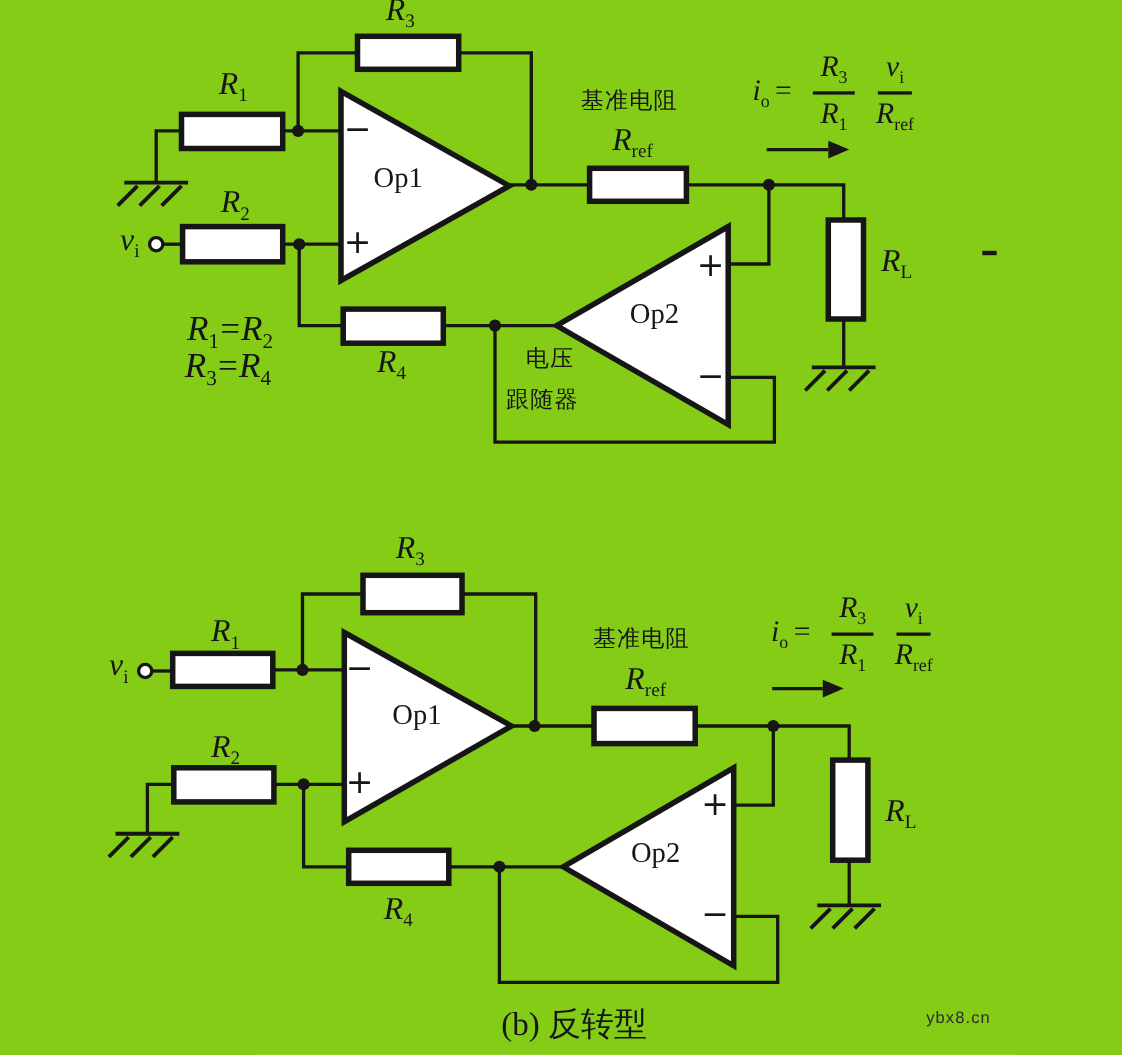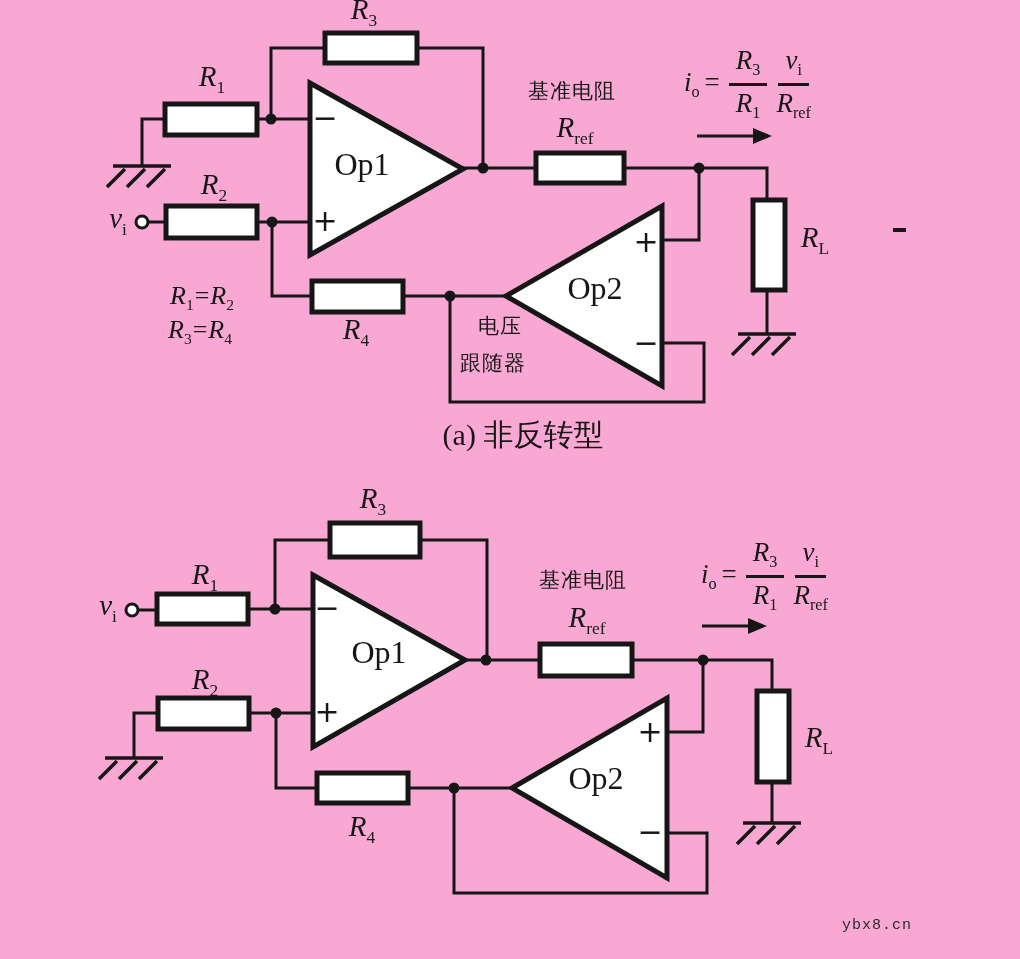--- a/index.html
+++ b/index.html
@@ -1,43 +1,43 @@
 <!DOCTYPE html>
 <html><head>
 <meta charset="utf-8">
 <style>
   body{margin:0;background:#fff}
-  #canvas{position:relative;width:1020px;height:959px;background:#f9a8d4;overflow:hidden;
+  #canvas{position:relative;width:1020px;height:959px;background:#84cc16;overflow:hidden;
           font-family:"Liberation Serif","DejaVu Serif",serif;color:#161616}
   #wires-svg{position:absolute;left:0;top:0}
   .w{stroke:#161616;stroke-width:3;fill:none}
   .comp{stroke:#161616;stroke-width:5;fill:#fff}
   .tri{stroke:#161616;stroke-width:5;fill:#fff;stroke-linejoin:miter}
   .dot{fill:#161616;stroke:none}
   .term{stroke:#161616;stroke-width:3;fill:#fff}
   .ah{fill:#161616;stroke:none}
   .lbl{position:absolute;line-height:1.05;font-style:italic;font-size:29px;white-space:nowrap}
   .ctr{transform:translateX(-50%)}
   .lbl sub{font-style:normal;font-size:0.6em;line-height:1}
   .cjk{font-style:normal;font-size:21px;letter-spacing:1px}
-  .op{font-style:normal;font-size:32px}
+  .op{font-style:normal;font-size:26px}
   .caption{font-style:normal;font-size:30px}
-  .eq{font-size:26px}
+  .eq{font-size:32px}
   .eq .eqs{font-style:normal;padding:0 1px}
   .sign{position:absolute;font-style:normal;font-size:30px;line-height:1;
         transform:translate(-50%,-50%);font-family:"DejaVu Sans",sans-serif}
-  .formula{position:absolute;display:flex;align-items:center;gap:9px;
+  .formula{position:absolute;display:flex;align-items:center;gap:19px;
            font-size:27px;font-style:italic;line-height:1.1}
   .formula .lhs{white-space:nowrap}
   .formula .eqs{margin-left:5px;font-style:normal}
   .formula sub{font-size:0.6em;font-style:normal}
   .frac{display:flex;flex-direction:column;align-items:center}
   .frac .num{padding:0 7px 3px;border-bottom:3px solid #161616}
   .frac .den{padding-top:3px}
-  .wm{position:absolute;font-family:Liberation Mono, monospace;
+  .wm{position:absolute;font-family:Liberation Sans, sans-serif;
       font-style:normal;font-size:15px;color:#2b2b2b;letter-spacing:1px}
 </style>
 </head>
 <body>
 
 <div id="canvas">
 
 <svg id="wires-svg" width="1020" height="959" viewBox="0 0 1020 959">
   <defs>
     <g id="gnd" stroke="#161616" stroke-width="3.5" fill="none">
@@ -138,21 +138,20 @@
 <div class="lbl op ctr" style="left:362px;top:148px">Op1</div>
 <div class="lbl op ctr" style="left:595px;top:272px">Op2</div>
 <div class="sign" style="left:325px;top:118px">−</div>
 <div class="sign" style="left:325px;top:221px">+</div>
 <div class="sign" style="left:646px;top:242px">+</div>
 <div class="sign" style="left:646px;top:343px">−</div>
 <div class="lbl cjk" style="left:478px;top:315px">电压</div>
 <div class="lbl cjk" style="left:460px;top:352px">跟随器</div>
 <div class="lbl eq" style="left:170px;top:282px"><span>R</span><sub>1</sub><span class="eqs">=</span><span>R</span><sub>2</sub></div>
 <div class="lbl eq" style="left:168px;top:316px"><span>R</span><sub>3</sub><span class="eqs">=</span><span>R</span><sub>4</sub></div>
-<div class="lbl caption ctr" style="left:523px;top:419px">(a) 非反转型</div>
 
 <div class="formula" style="left:684px;top:46px">
   <span class="lhs"><span>i</span><sub>o</sub><span class="eqs">=</span></span>
   <span class="frac">
     <span class="num"><span>R</span><sub>3</sub></span>
     <span class="den"><span>R</span><sub>1</sub></span>
   </span>
   <span class="frac">
     <span class="num"><span>v</span><sub>i</sub></span>
     <span class="den"><span>R</span><sub>ref</sub></span>
@@ -166,20 +165,21 @@
 <div class="lbl ctr" style="left:362px;top:811px"><span>R</span><sub>4</sub></div>
 <div class="lbl ctr" style="left:587px;top:602px"><span>R</span><sub>ref</sub></div>
 <div class="lbl ctr" style="left:819px;top:722px"><span>R</span><sub>L</sub></div>
 <div class="lbl cjk ctr" style="left:583px;top:569px">基准电阻</div>
 <div class="lbl op ctr" style="left:379px;top:636px">Op1</div>
 <div class="lbl op ctr" style="left:596px;top:762px">Op2</div>
 <div class="sign" style="left:327px;top:608px">−</div>
 <div class="sign" style="left:327px;top:712px">+</div>
 <div class="sign" style="left:650px;top:732px">+</div>
 <div class="sign" style="left:650px;top:832px">−</div>
+<div class="lbl caption ctr" style="left:522px;top:916px">(b) 反转型</div>
 
 <div class="formula" style="left:701px;top:538px">
   <span class="lhs"><span>i</span><sub>o</sub><span class="eqs">=</span></span>
   <span class="frac">
     <span class="num"><span>R</span><sub>3</sub></span>
     <span class="den"><span>R</span><sub>1</sub></span>
   </span>
   <span class="frac">
     <span class="num"><span>v</span><sub>i</sub></span>
     <span class="den"><span>R</span><sub>ref</sub></span>

